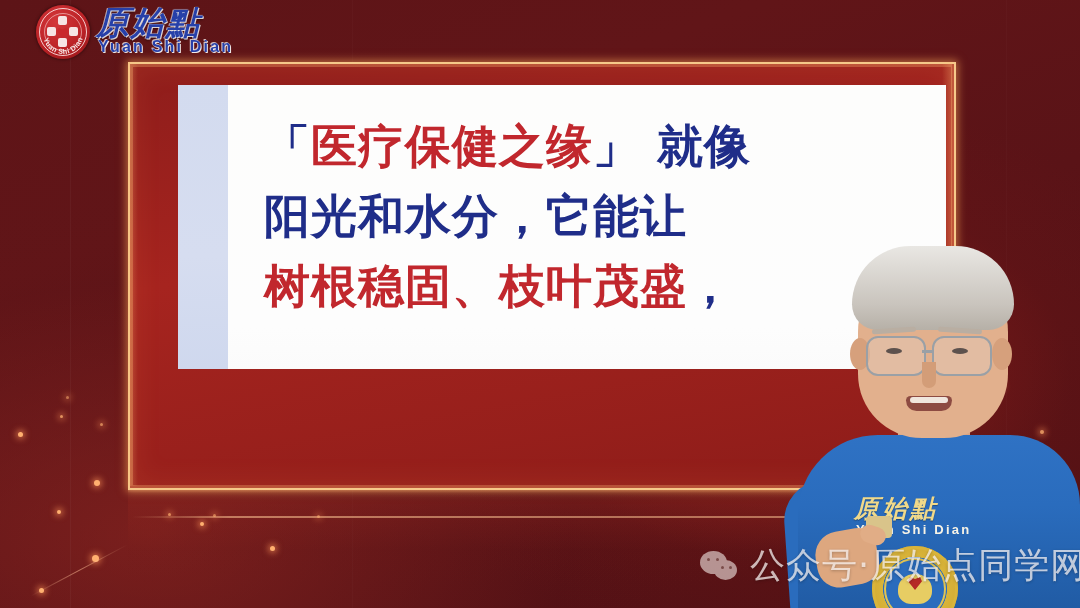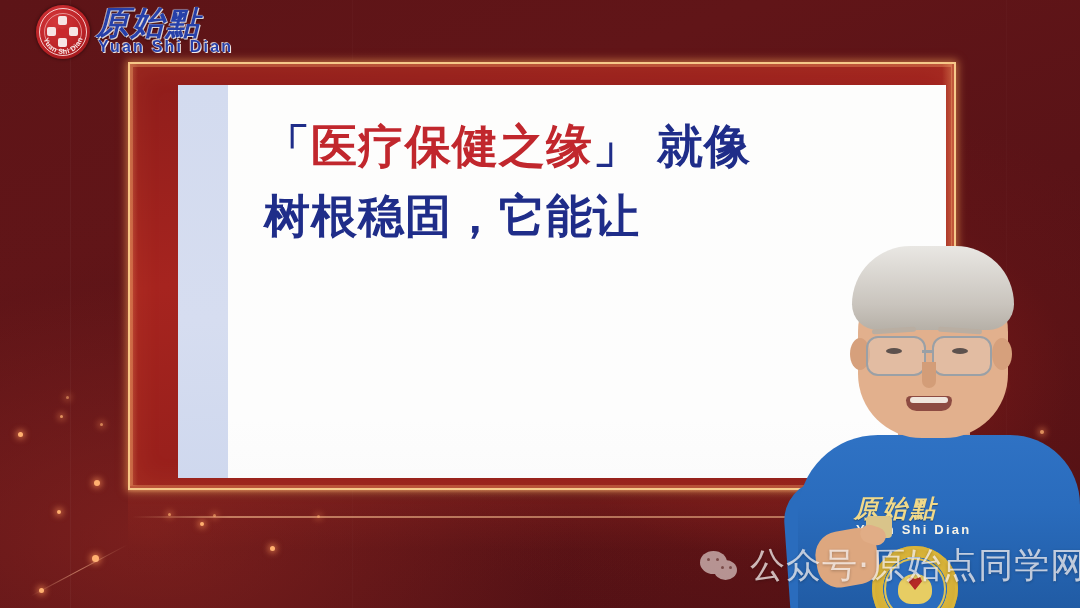--- a/index.html
+++ b/index.html
@@ -45,21 +45,21 @@
     pointer-events:none;
   }
   #reflection2{
     position:absolute;left:132px;top:516px;width:816px;height:2px;
     background:linear-gradient(90deg,rgba(255,200,150,0.0) 0%,rgba(255,200,150,0.55) 12%,rgba(255,200,150,0.5) 88%,rgba(255,200,150,0) 100%);
     pointer-events:none;
   }
 
   
   #slide{
-    position:absolute;left:178px;top:85px;width:768px;height:393px;
+    position:absolute;left:178px;top:85px;width:768px;height:284px;
     background:linear-gradient(180deg,#fdfdfc 0%,#fdfdfd 85%,#fbfbfb 100%);
     overflow:hidden;
   }
   #slide-stripe{
     position:absolute;left:0;top:0;width:50px;height:100%;
     background:linear-gradient(180deg,#d3dbef 0%,#d6ddf0 60%,#cfd8ee 100%);
   }
 
   #slide-text{
     position:absolute;left:86px;top:26px;right:18px;
@@ -193,23 +193,26 @@
 
   <div id="slide">
     <div id="slide-stripe"></div>
     <div id="slide-text">
 
       <span class="ln">
         <span class="blue">「</span><span class="red">医疗保健之缘</span><span class="blue">」 就像</span>
       </span>
 
       <span class="ln">
-        <span class="blue">树根稳固，它能让</span>
+        <span class="blue">阳光和水分，它能让</span>
       </span>
 
+      <span class="ln">
+        <span class="red">树根稳固、枝叶茂盛</span><span class="blue">，</span>
+      </span>
 
 
     </div>
   </div>
 
   <div id="presenter">
     <div class="p-neck"></div>
     <div class="p-shoulderL"></div>
     <div class="p-shirt"></div>
     <div class="p-head"></div>

